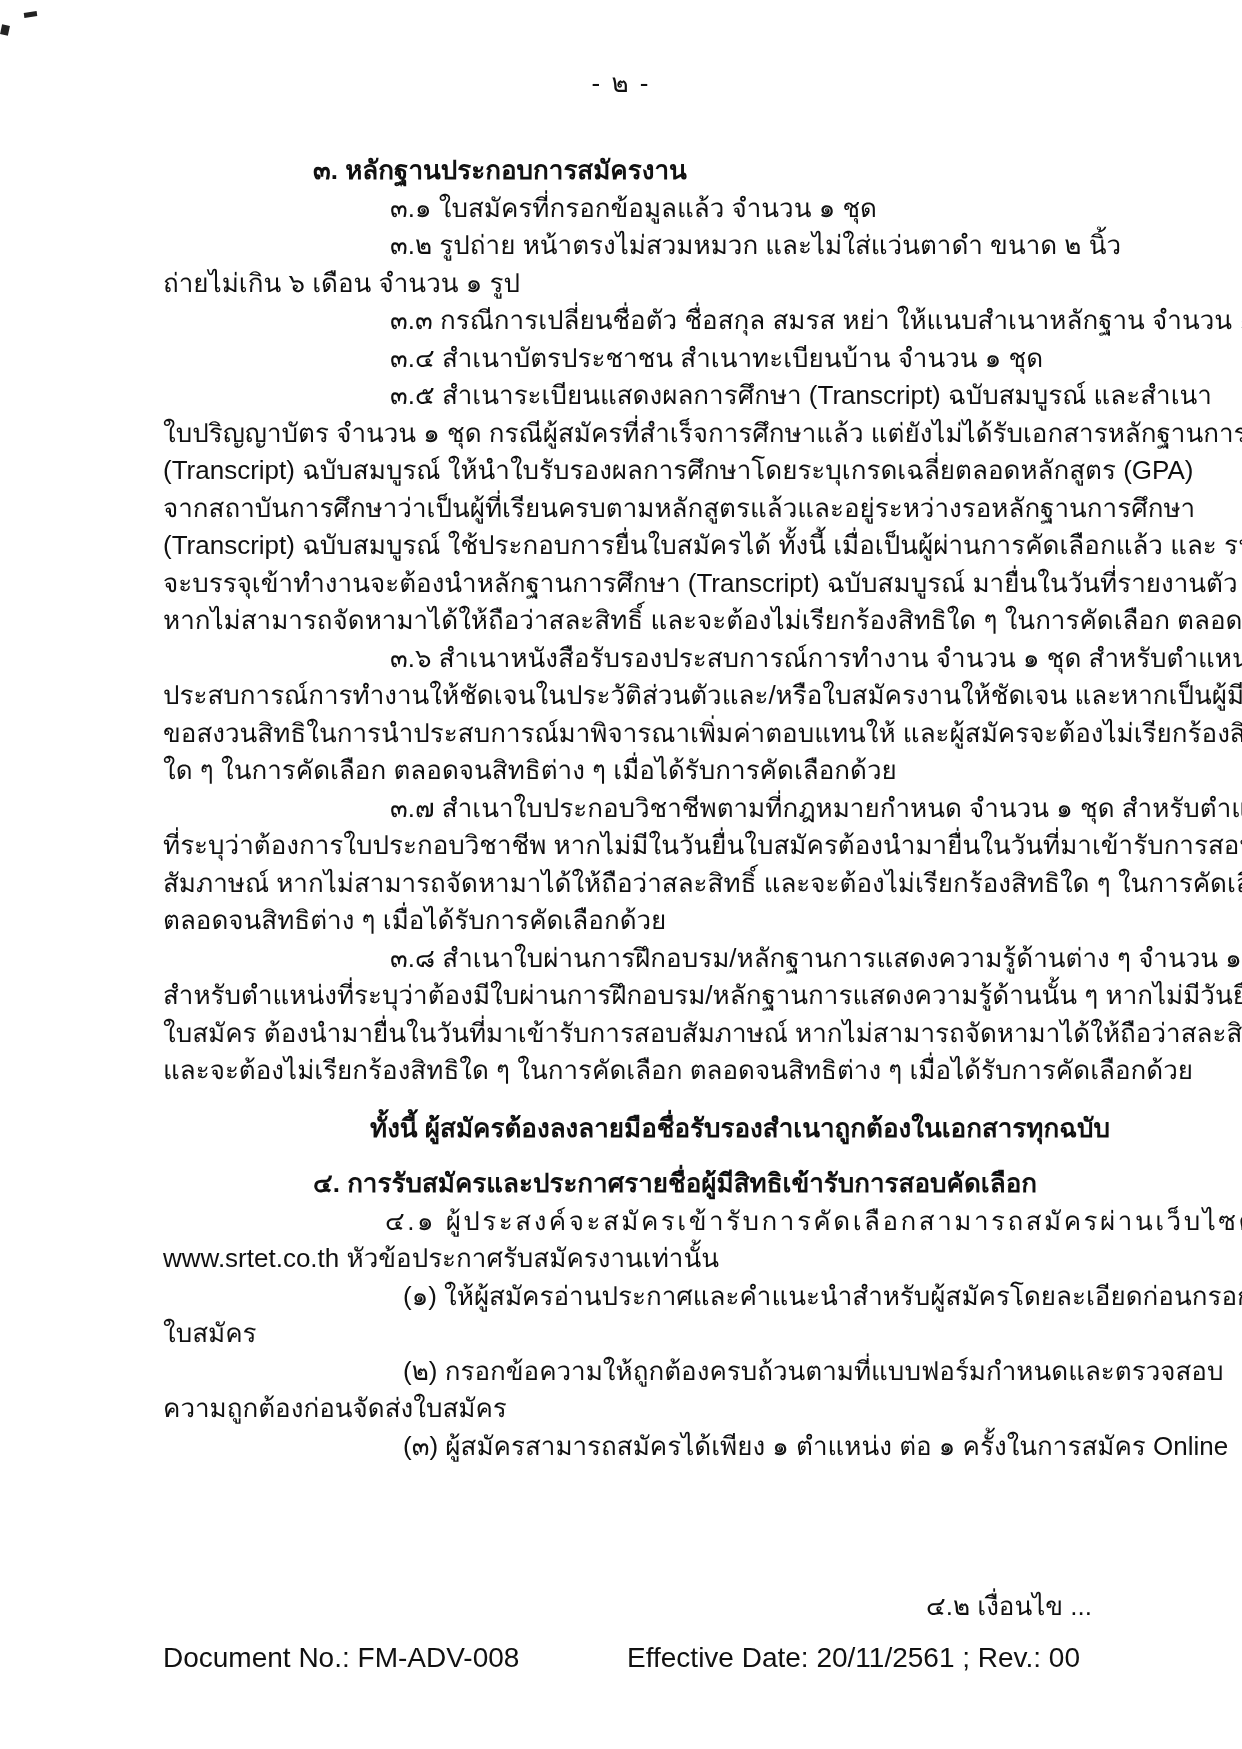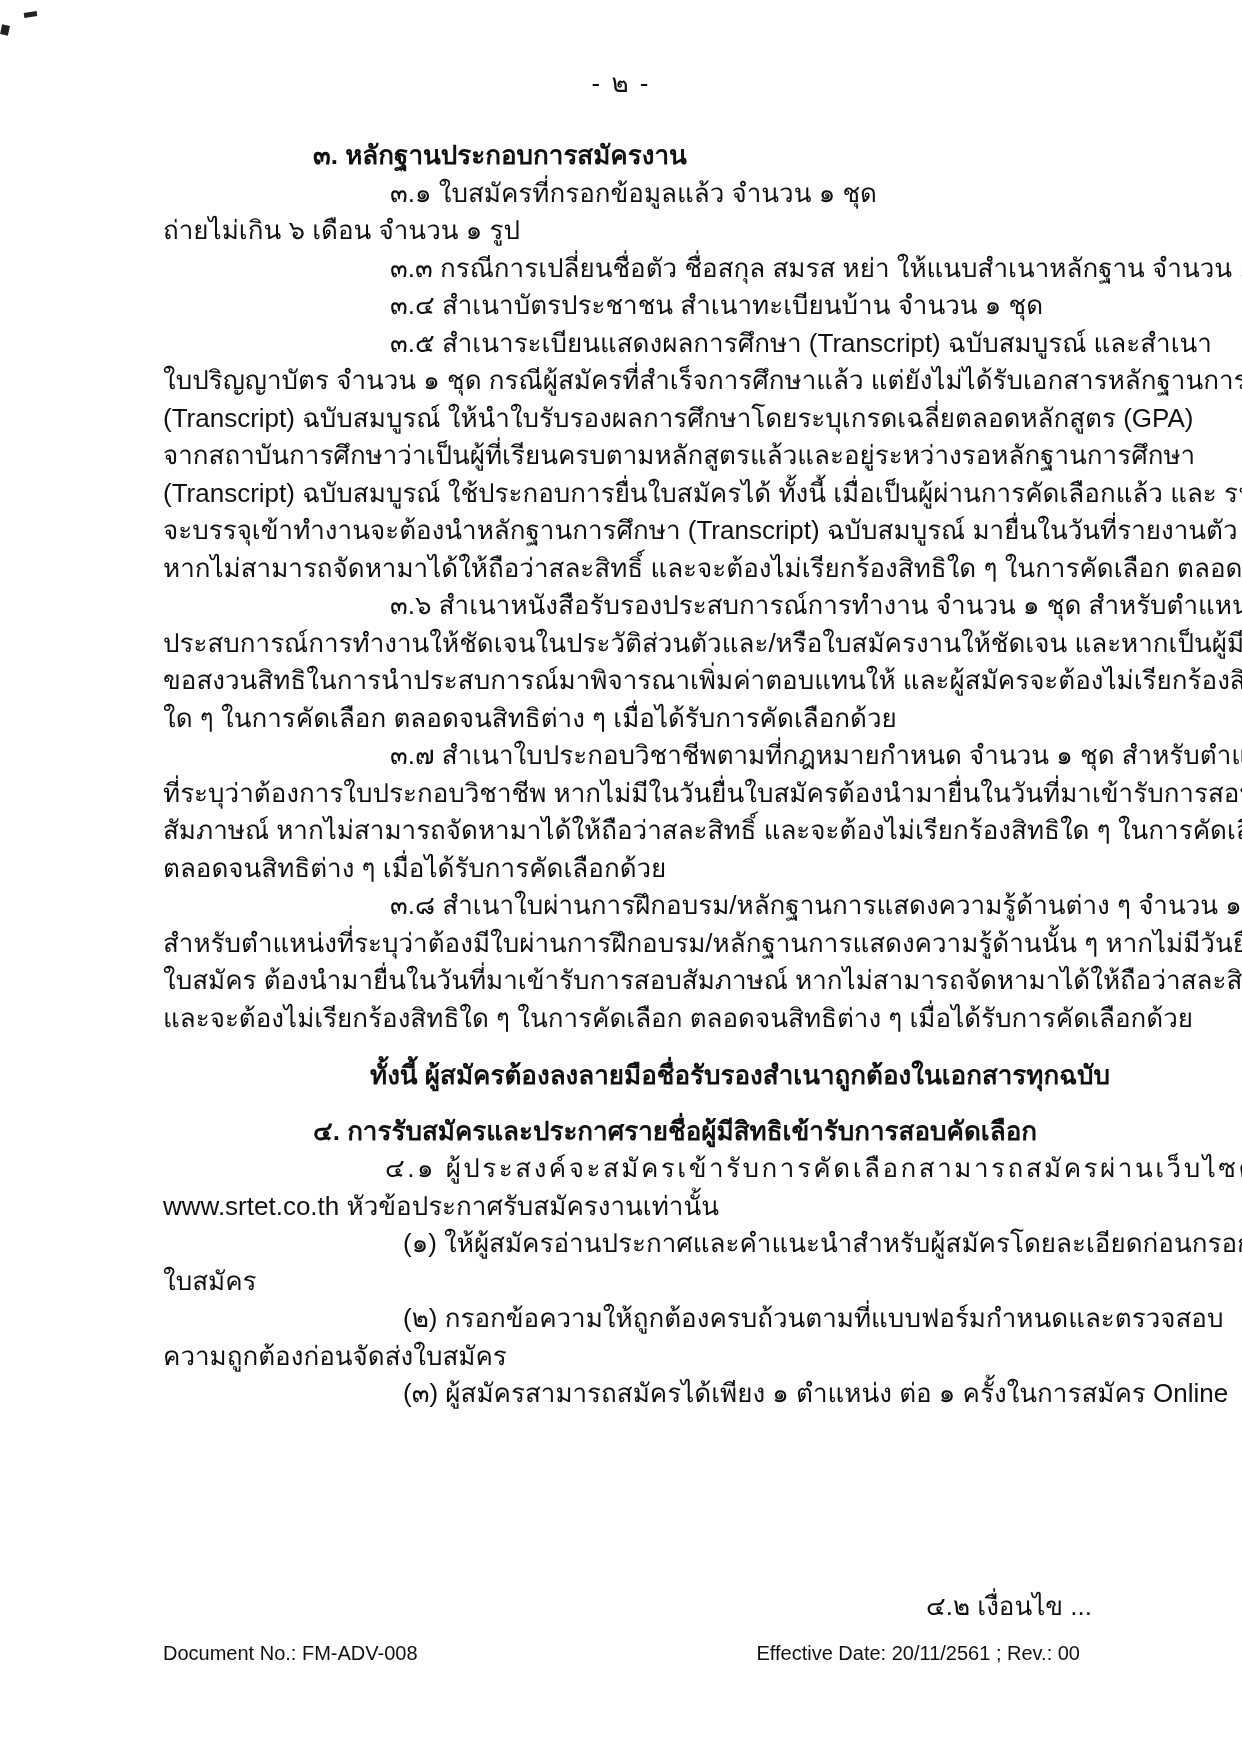--- a/index.html
+++ b/index.html
@@ -45,21 +45,21 @@
     position: absolute;
     left: 163px;
     top: 137px;
     width: 960px;
   }
   .line {
     height: 37.5px;
     line-height: 37.5px;
     white-space: nowrap;
   }
-  .line.heading { font-weight: bold; padding-left: 150px; }
+  .line.heading { font-weight: bold; padding-left: 150px; margin-top: 15px; }
   .line.subitem { padding-left: 227px; }
   .line.paren   { padding-left: 240px; }
   .line.body    { padding-left: 0; }
   .line.note    { font-weight: bold; padding-left: 207px; }
   .line.spread  { padding-left: 222px; letter-spacing: 2.5px; }
   .continuation {
     position: absolute;
     top: 1588px;
     right: 150px;
     height: 37.5px;
@@ -67,36 +67,37 @@
     text-align: right;
   }
   .page-footer {
     position: absolute;
     left: 163px;
     right: 162px;
     top: 1642px;
     display: flex;
     justify-content: space-between;
     font-family: "Liberation Sans", "DejaVu Sans", sans-serif;
-    font-size: 20px;
+    font-size: 28px;
   }
 </style>
 </head>
 <body>
 
 <div class="page">
 
   <div class="speck-dash"></div>
   <div class="speck-dot"></div>
 
   <div class="page-number">- ๒ -</div>
 
   <div class="doc-body">
       <div class="line heading">๓. หลักฐานประกอบการสมัครงาน</div>
       <div class="line subitem">๓.๑ ใบสมัครที่กรอกข้อมูลแล้ว จำนวน ๑ ชุด</div>
+      <div class="line subitem">๓.๒ รูปถ่าย หน้าตรงไม่สวมหมวก และไม่ใส่แว่นตาดำ ขนาด ๒ นิ้ว</div>
       <div class="line body">ถ่ายไม่เกิน ๖ เดือน จำนวน ๑ รูป</div>
       <div class="line subitem">๓.๓ กรณีการเปลี่ยนชื่อตัว ชื่อสกุล สมรส หย่า ให้แนบสำเนาหลักฐาน จำนวน ๑ ชุด</div>
       <div class="line subitem">๓.๔ สำเนาบัตรประชาชน สำเนาทะเบียนบ้าน จำนวน ๑ ชุด</div>
       <div class="line subitem">๓.๕ สำเนาระเบียนแสดงผลการศึกษา (Transcript) ฉบับสมบูรณ์ และสำเนา</div>
       <div class="line body">ใบปริญญาบัตร จำนวน ๑ ชุด กรณีผู้สมัครที่สำเร็จการศึกษาแล้ว แต่ยังไม่ได้รับเอกสารหลักฐานการศึกษา</div>
       <div class="line body">(Transcript) ฉบับสมบูรณ์ ให้นำใบรับรองผลการศึกษาโดยระบุเกรดเฉลี่ยตลอดหลักสูตร (GPA)</div>
       <div class="line body">จากสถาบันการศึกษาว่าเป็นผู้ที่เรียนครบตามหลักสูตรแล้วและอยู่ระหว่างรอหลักฐานการศึกษา</div>
       <div class="line body">(Transcript) ฉบับสมบูรณ์ ใช้ประกอบการยื่นใบสมัครได้ ทั้งนี้ เมื่อเป็นผู้ผ่านการคัดเลือกแล้ว และ รฟฟท.</div>
       <div class="line body">จะบรรจุเข้าทำงานจะต้องนำหลักฐานการศึกษา (Transcript) ฉบับสมบูรณ์ มายื่นในวันที่รายงานตัว</div>
       <div class="line body">หากไม่สามารถจัดหามาได้ให้ถือว่าสละสิทธิ์ และจะต้องไม่เรียกร้องสิทธิใด ๆ ในการคัดเลือก ตลอดจนสิทธิ</div>

